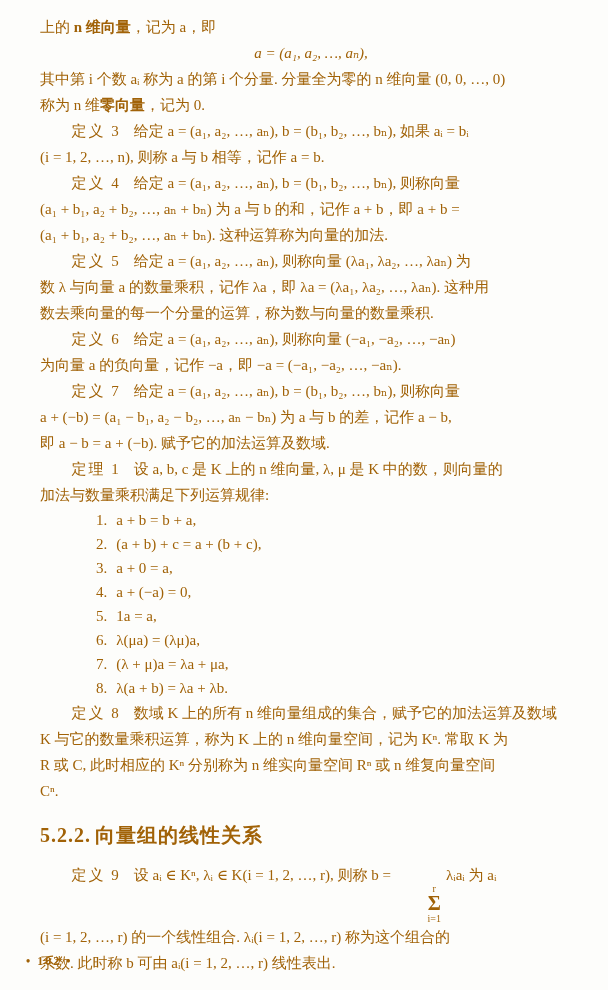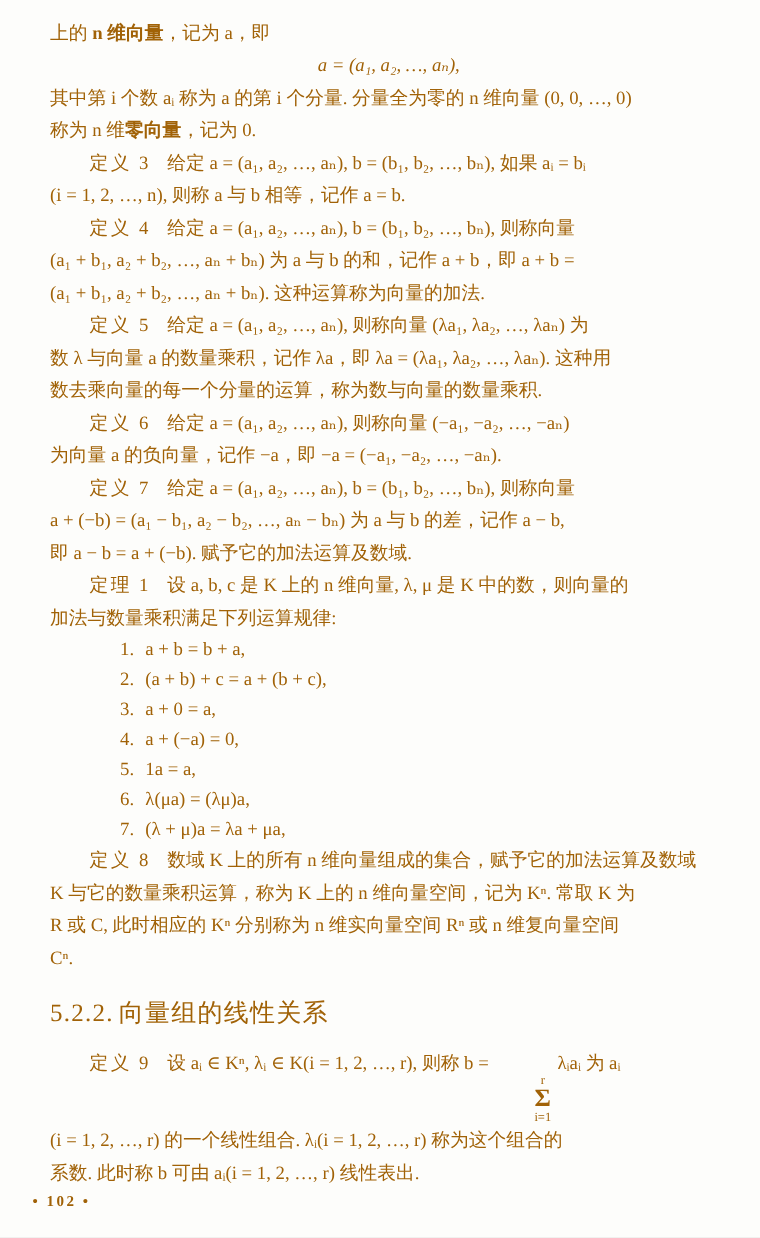--- a/index.html
+++ b/index.html
@@ -18,21 +18,21 @@
   }
   p{margin:0;}
   .indent{text-indent:2.1em;}
   .center{text-align:center;text-indent:0;font-style:italic;}
   .lbl{font-weight:normal;margin-right:13px;letter-spacing:2px;}
   .b{font-weight:bold;}
   .list-item{padding-left:56px;line-height:24px;}
   .list-item .num{margin-right:9px;}
   .section-heading{
     font-size:20px;
-    font-weight:normal;
+    font-weight:bold;
     margin:18px 0 14px 0;
     letter-spacing:1px;
     text-indent:0;
   }
   .section-heading .sec-num{margin-right:4px;}
   .sigma{
     display:inline-flex;
     flex-direction:column;
     align-items:center;
     vertical-align:-12px;
@@ -80,20 +80,21 @@
   <p class="indent"><b class="lbl">定理 1</b><span>设 a, b, c 是 K 上的 n 维向量, λ, μ 是 K 中的数，则向量的</span></p>
   <p>加法与数量乘积满足下列运算规律:</p>
 
   <p class="list-item"><span class="num">1.</span><span>a + b = b + a,</span></p>
   <p class="list-item"><span class="num">2.</span><span>(a + b) + c = a + (b + c),</span></p>
   <p class="list-item"><span class="num">3.</span><span>a + 0 = a,</span></p>
   <p class="list-item"><span class="num">4.</span><span>a + (−a) = 0,</span></p>
   <p class="list-item"><span class="num">5.</span><span>1a = a,</span></p>
   <p class="list-item"><span class="num">6.</span><span>λ(μa) = (λμ)a,</span></p>
   <p class="list-item"><span class="num">7.</span><span>(λ + μ)a = λa + μa,</span></p>
+  <p class="list-item"><span class="num">8.</span><span>λ(a + b) = λa + λb.</span></p>
 
   <p class="indent"><b class="lbl">定义 8</b><span>数域 K 上的所有 n 维向量组成的集合，赋予它的加法运算及数域</span></p>
   <p>K 与它的数量乘积运算，称为 K 上的 n 维向量空间，记为 Kⁿ. 常取 K 为</p>
   <p>R 或 C, 此时相应的 Kⁿ 分别称为 n 维实向量空间 Rⁿ 或 n 维复向量空间</p>
   <p>Cⁿ.</p>
 
   <p class="section-heading"><span class="sec-num">5.2.2.</span><span>向量组的线性关系</span></p>
 
   <p class="indent"><b class="lbl">定义 9</b><span>设 aᵢ ∈ Kⁿ, λᵢ ∈ K(i = 1, 2, …, r), 则称 b =</span><span class="sigma">
         <span class="upper">r</span>

